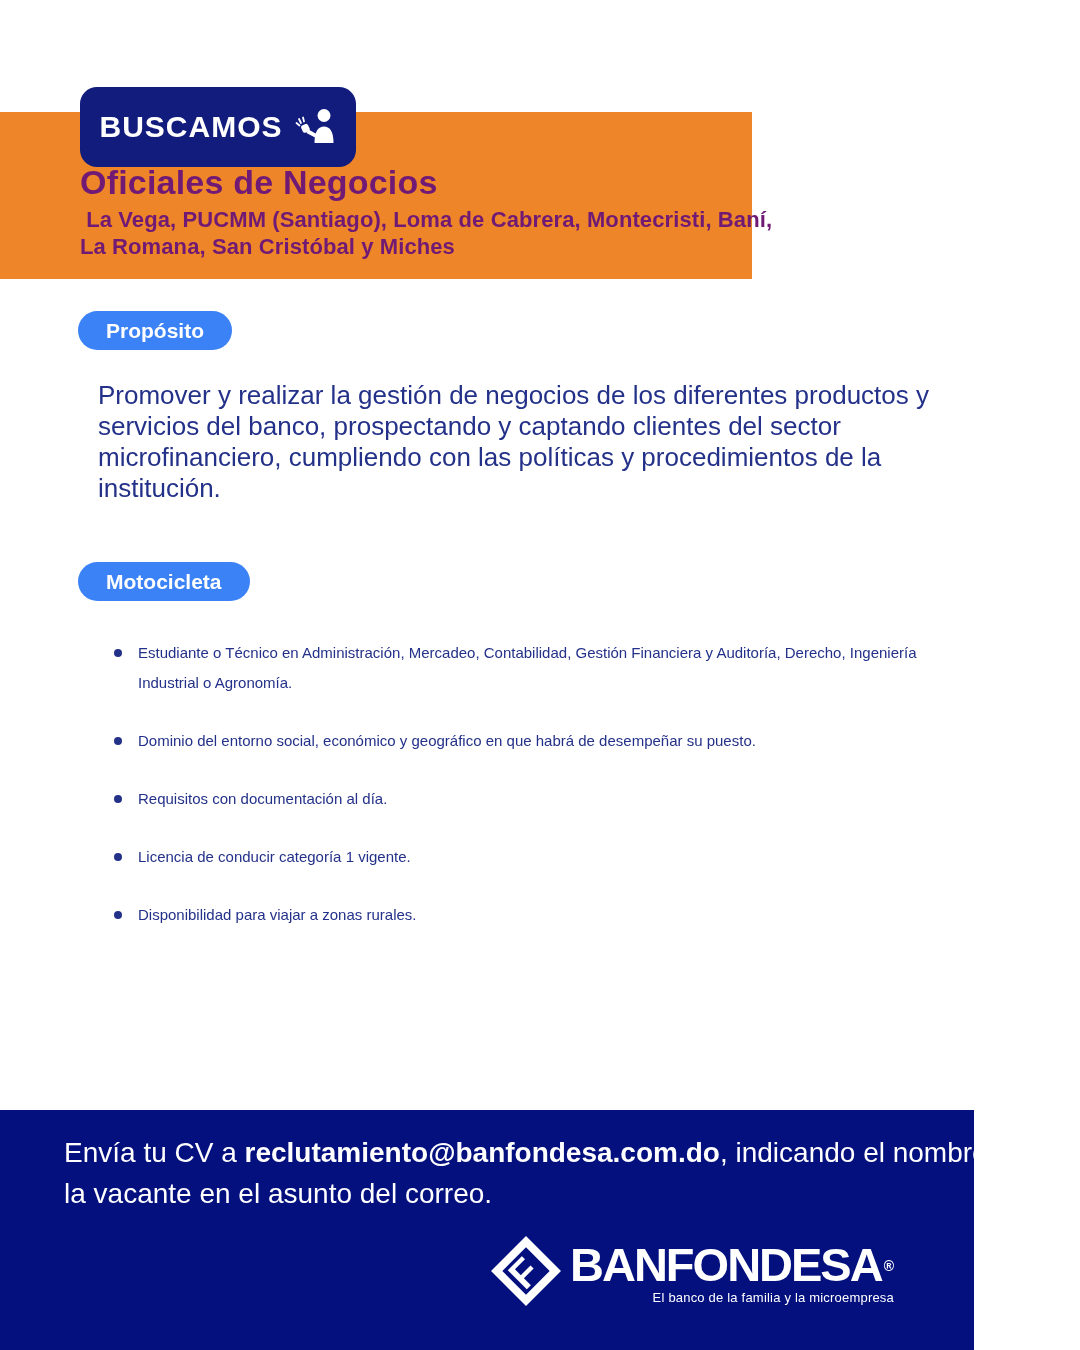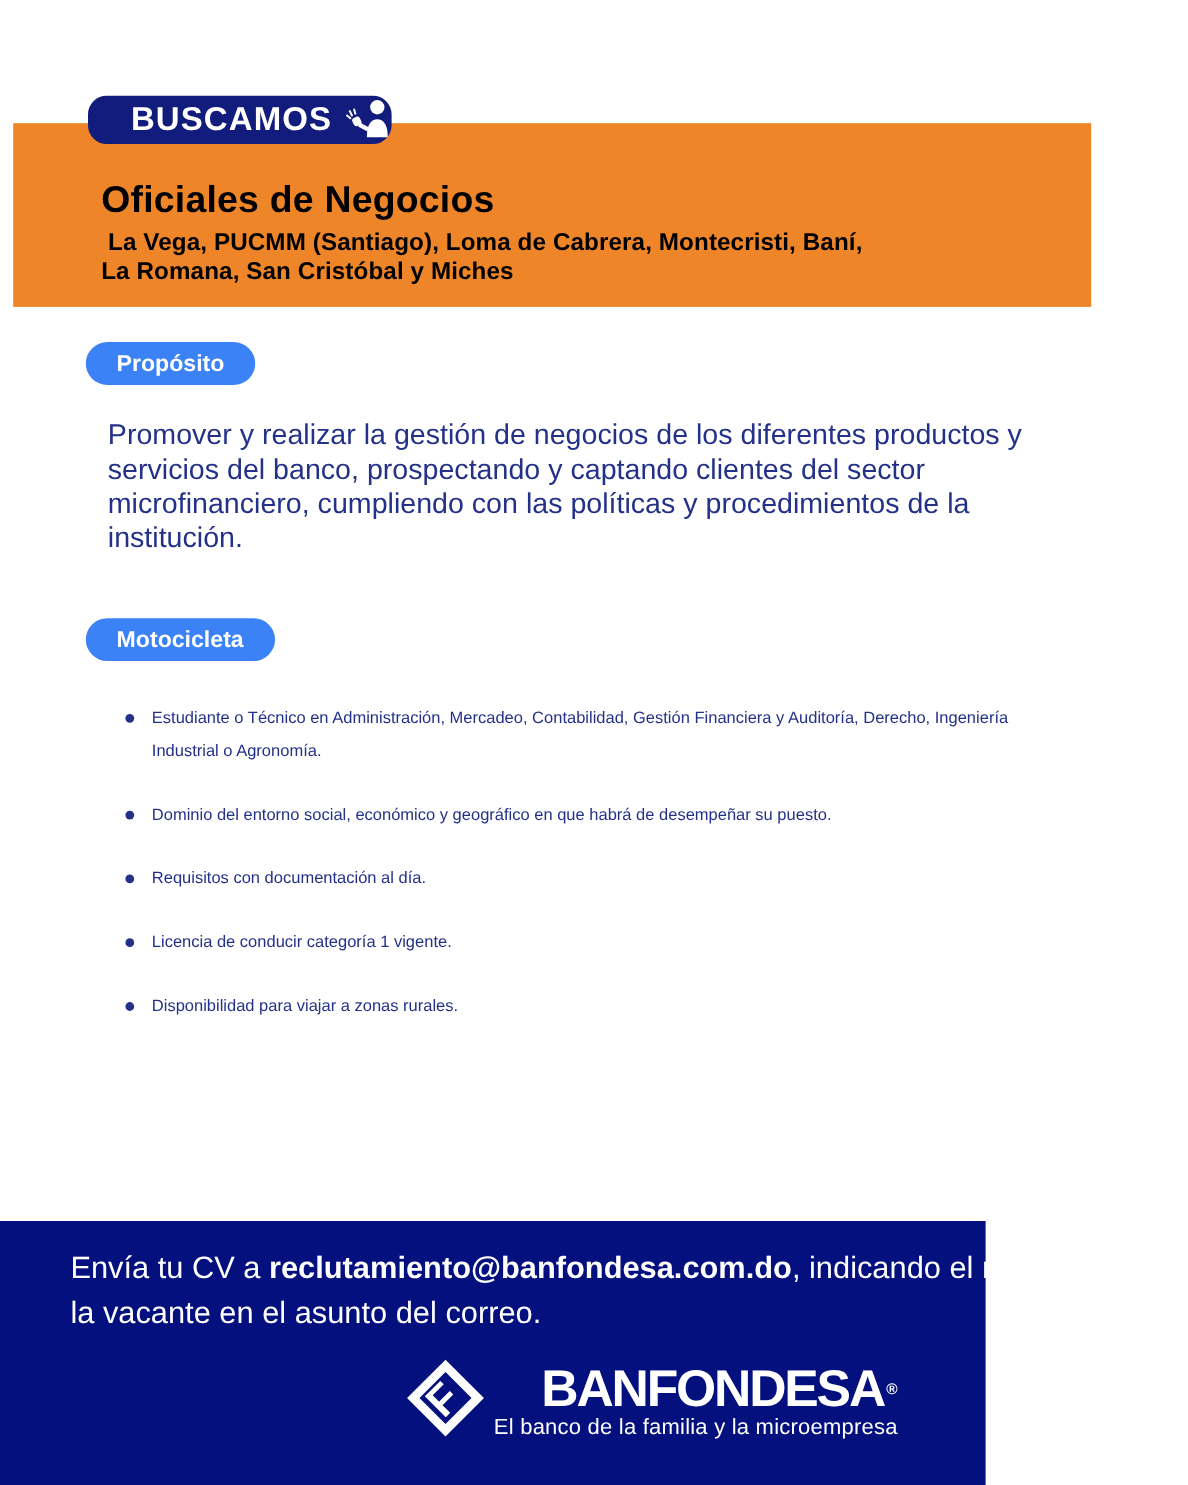--- a/index.html
+++ b/index.html
@@ -10,50 +10,50 @@
     position: relative;
     width: 1080px;
     height: 1350px;
     background: #ffffff;
     overflow: hidden;
   }
 
   
   .orange-band {
     position: absolute;
-    top: 112px; left: 12px;
-    width: 980px; height: 167px;
+    top: 112px; left: 0;
+    width: 752px; height: 167px;
     background: #ee8528;
-    color: #000000;
+    color: #701a75;
     padding: 53px 30px 0 80px;
   }
   .band-title {
     font-size: 34px;
     font-weight: bold;
     letter-spacing: 0.2px;
     line-height: 1.05;
   }
   .band-sub {
     font-size: 22px;
     font-weight: bold;
     line-height: 1.22;
     letter-spacing: 0.1px;
     margin-top: 6px;
   }
   .band-sub div { white-space: pre; }
 
   .buscamos-badge {
     position: absolute;
     top: 87px; left: 80px;
-    width: 276px; height: 44px;
+    width: 276px; height: 80px;
     background: #121c7d;
     border-radius: 17px;
     display: flex;
     align-items: center;
-    justify-content: flex-end;
+    justify-content: center;
     gap: 12px;
     z-index: 2;
   }
   .buscamos-badge .label {
     color: #ffffff;
     font-size: 30px;
     font-weight: bold;
     letter-spacing: 1px;
   }
 
@@ -104,21 +104,21 @@
     left: 2px; top: 11px;
     width: 8px; height: 8px;
     border-radius: 50%;
     background: #233189;
   }
 
   
   .footer {
     position: absolute;
     left: 0; top: 1110px;
-    width: 896px; height: 240px;
+    width: 974px; height: 240px;
     background: #03107e;
     color: #ffffff;
     padding-left: 36px;
   }
   .footer-cta {
     position: absolute;
     top: 22px; left: 64px;
     width: 965px;
     font-size: 28px;
     line-height: 41px;
@@ -148,21 +148,21 @@
     letter-spacing: -2px;
     line-height: 1;
   }
   .reg-mark {
     font-size: 14px;
     font-weight: bold;
     margin-top: 2px;
     margin-left: 2px;
   }
   .tagline {
-    font-size: 20px;
+    font-size: 13px;
     letter-spacing: 0.2px;
     margin-top: 2px;
     color: #ffffff;
   }
 </style>
 </head>
 <body>
 
 <div class="page">
 

